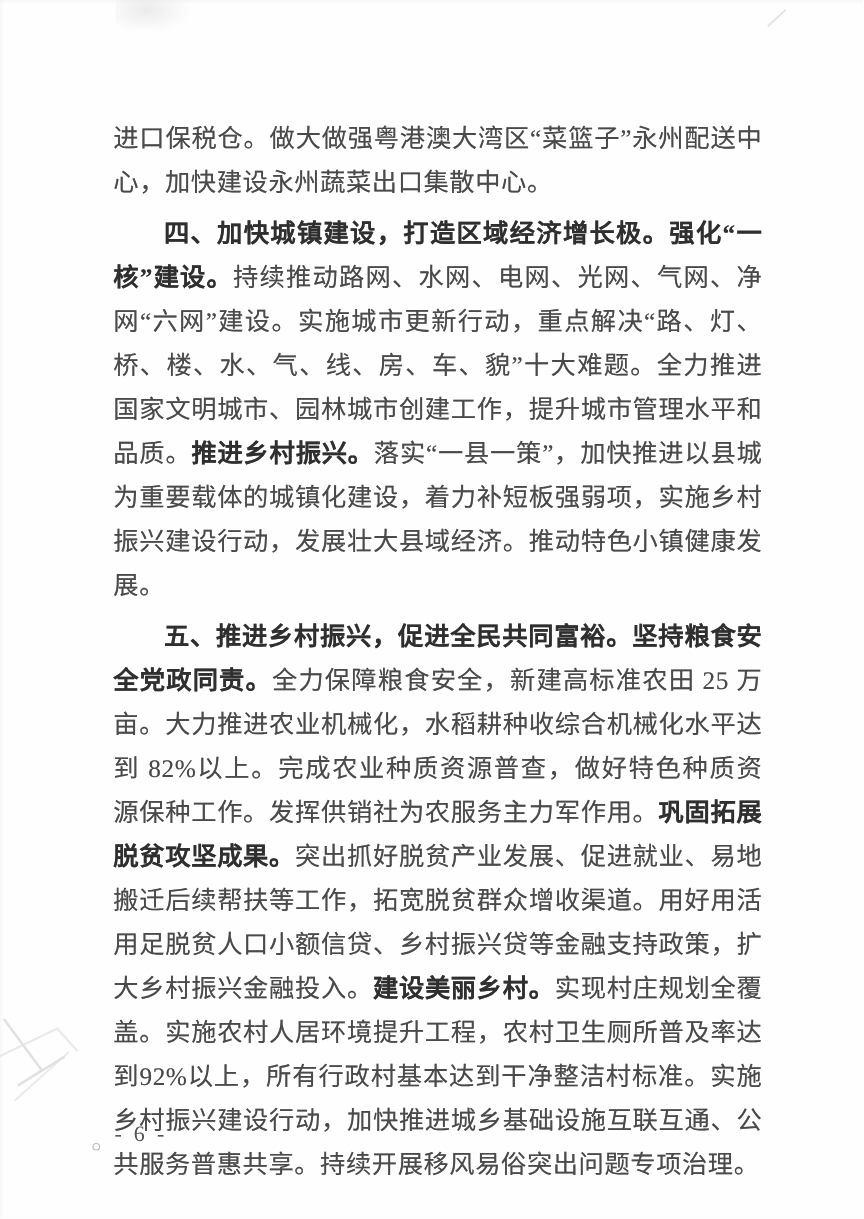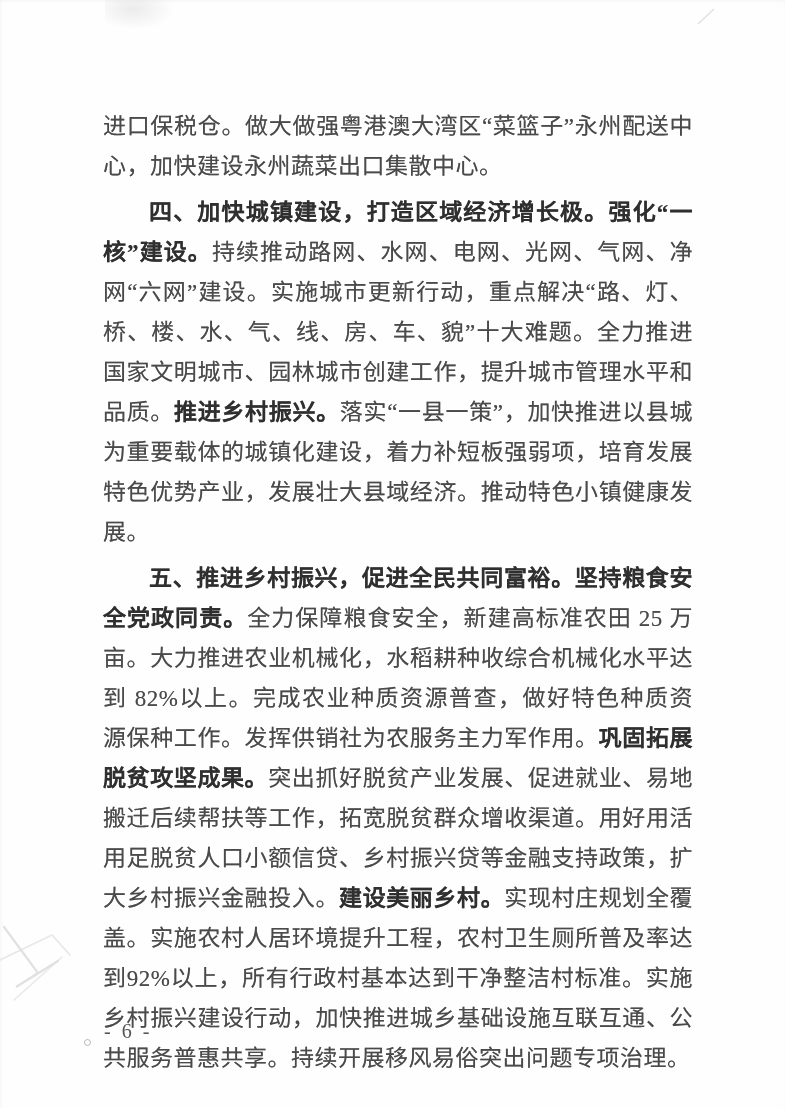--- a/index.html
+++ b/index.html
@@ -97,19 +97,19 @@
   </svg>
   <svg class="artifact artifact-left-scribble" width="90" height="150">
     <path d="M4,62 L38,108 L16,122 L58,96" stroke="#dcdcdc" stroke-width="2.2" fill="none" opacity="0.85" stroke-linecap="round"></path>
     <path d="M0,95 L52,70 L70,90" stroke="#e2e2e2" stroke-width="1.8" fill="none" opacity="0.8" stroke-linecap="round"></path>
     <path d="M14,135 L62,92" stroke="#e0e0e0" stroke-width="1.6" fill="none" opacity="0.7" stroke-linecap="round"></path>
   </svg>
   <div class="artifact artifact-speck"></div>
 
   <div class="doc-body">
       <p class="para"><span class="">进口保税仓。做大做强粤港澳大湾区“菜篮子”永州配送中心，加快建设永州蔬菜出口集散中心。</span></p>
-      <p class="para indent"><span class="bold">四、加快城镇建设，打造区域经济增长极。强化“一核”建设。</span><span class="">持续推动路网、水网、电网、光网、气网、净网“六网”建设。实施城市更新行动，重点解决“路、灯、桥、楼、水、气、线、房、车、貌”十大难题。全力推进国家文明城市、园林城市创建工作，提升城市管理水平和品质。</span><span class="bold">推进乡村振兴。</span><span class="">落实“一县一策”，加快推进以县城为重要载体的城镇化建设，着力补短板强弱项，培育发展特色优势产业，发展壮大县域经济。推动特色小镇健康发展。</span></p>
+      <p class="para indent"><span class="bold">四、加快城镇建设，打造区域经济增长极。强化“一核”建设。</span><span class="">持续推动路网、水网、电网、光网、气网、净网“六网”建设。实施城市更新行动，重点解决“路、灯、桥、楼、水、气、线、房、车、貌”十大难题。全力推进国家文明城市、园林城市创建工作，提升城市管理水平和品质。</span><span class="bold">推进乡村振兴。</span><span class="">落实“一县一策”，加快推进以县城为重要载体的城镇化建设，着力补短板强弱项，实施乡村振兴建设行动，发展壮大县域经济。推动特色小镇健康发展。</span></p>
       <p class="para indent"><span class="bold">五、推进乡村振兴，促进全民共同富裕。坚持粮食安全党政同责。</span><span class="">全力保障粮食安全，新建高标准农田 25 万亩。大力推进农业机械化，水稻耕种收综合机械化水平达到 82%以上。完成农业种质资源普查，做好特色种质资源保种工作。发挥供销社为农服务主力军作用。</span><span class="bold">巩固拓展脱贫攻坚成果。</span><span class="">突出抓好脱贫产业发展、促进就业、易地搬迁后续帮扶等工作，拓宽脱贫群众增收渠道。用好用活用足脱贫人口小额信贷、乡村振兴贷等金融支持政策，扩大乡村振兴金融投入。</span><span class="bold">建设美丽乡村。</span><span class="">实现村庄规划全覆盖。实施农村人居环境提升工程，农村卫生厕所普及率达到92%以上，所有行政村基本达到干净整洁村标准。实施乡村振兴建设行动，加快推进城乡基础设施互联互通、公共服务普惠共享。持续开展移风易俗突出问题专项治理。</span></p>
     </div>
 
   <div class="page-number">- 6 -</div>
 
 </div>
 
 </body></html>

